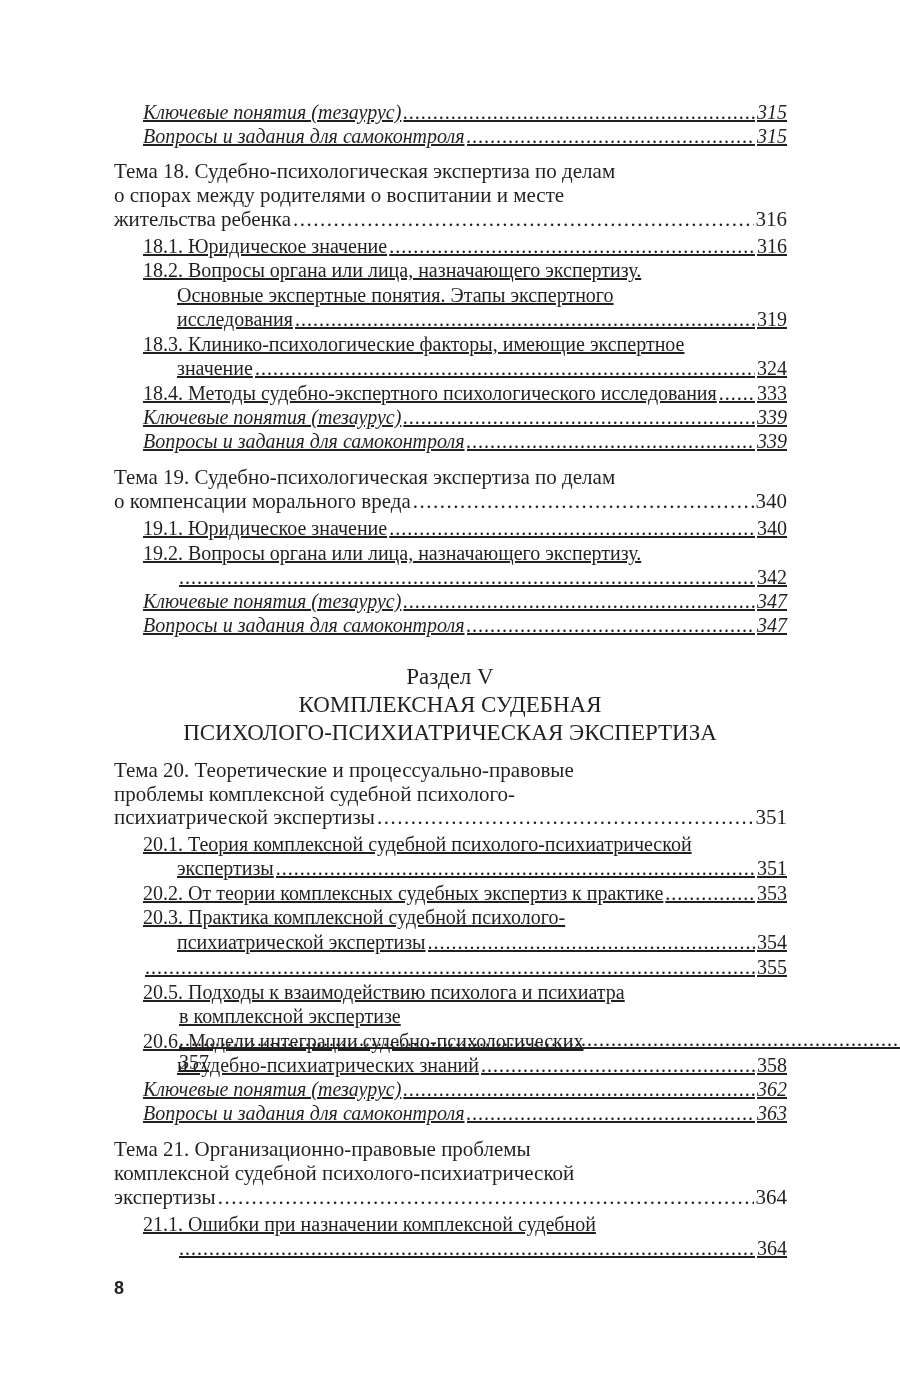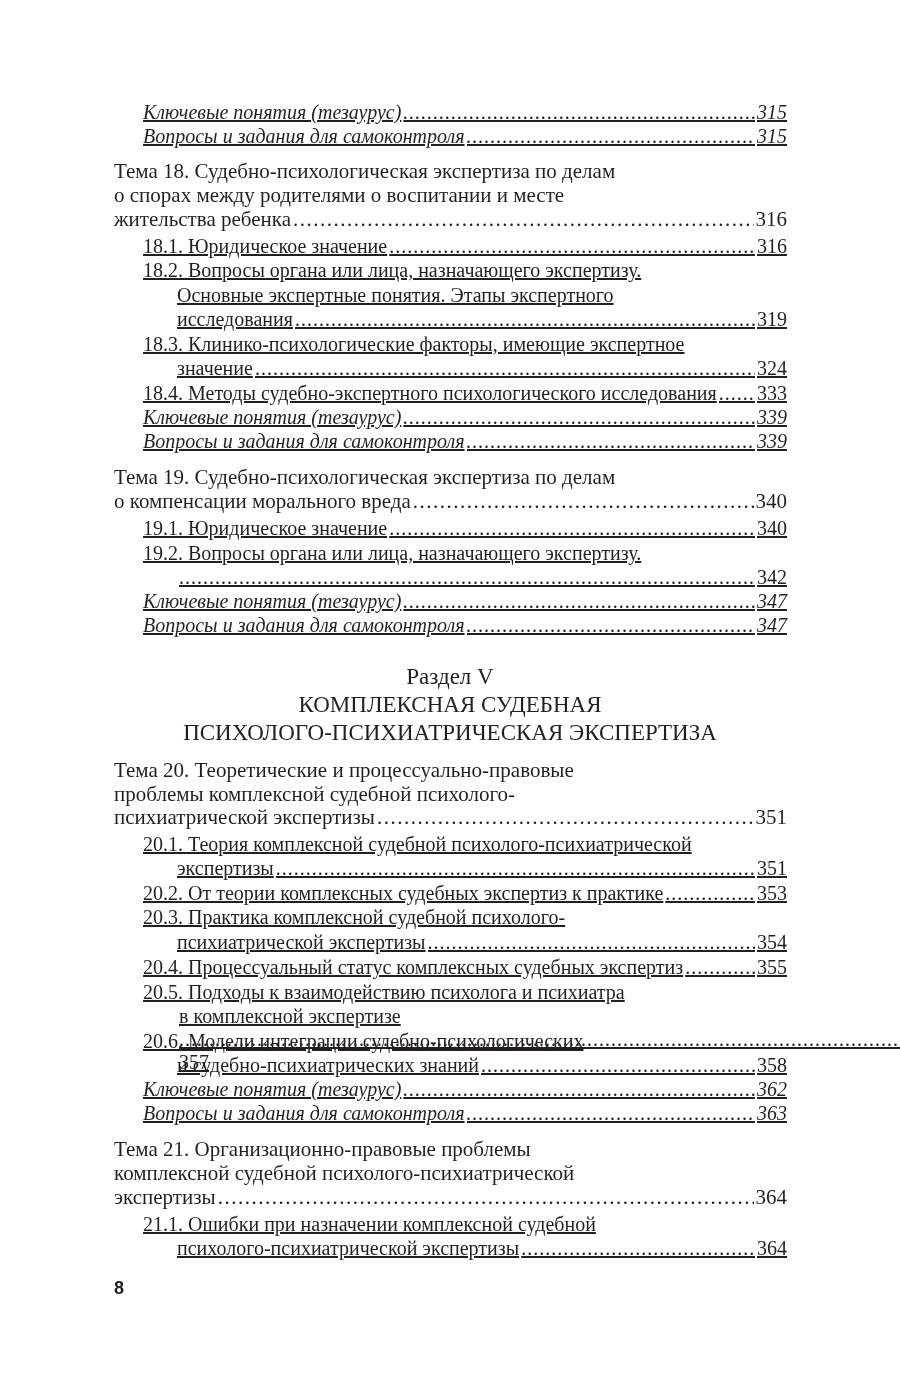--- a/index.html
+++ b/index.html
@@ -122,21 +122,20 @@
     <span class="dots"></span>
     <span class="pg">353</span>
 </div>
 <div class="line sub" style="left:143px; top:906px;">20.3. Практика комплексной судебной психолого-</div>
 <div class="row sub" style="left:177px; width:610px; top:931px;">
   <span class="txt">психиатрической экспертизы</span>
     <span class="dots"></span>
     <span class="pg">354</span>
 </div>
 <div class="row sub" style="left:143px; width:644px; top:956px;">
-  <span class="txt">20.4. Процессуальный статус комплексных судебных экспертиз</span>
     <span class="dots"></span>
     <span class="pg">355</span>
 </div>
 <div class="line sub" style="left:143px; top:981px;">20.5. Подходы к взаимодействию психолога и психиатра</div>
 <div class="row sub" style="left:177px; width:610px; top:1005px;flex-direction:column;">
   <span class="txt">в комплексной экспертизе</span>
     <span class="dots"></span>
     <span class="pg">357</span>
 </div>
 <div class="line sub" style="left:143px; top:1030px;">20.6. Модели интеграции судебно-психологических</div>
@@ -158,18 +157,17 @@
 
 <div class="line theme" style="left:114px; top:1137px;">Тема 21. Организационно-правовые проблемы</div>
 <div class="line theme" style="left:114px; top:1161px;">комплексной судебной психолого-психиатрической</div>
 <div class="row theme" style="left:114px; width:673px; top:1185px;">
   <span class="txt">экспертизы</span>
     <span class="dots"></span>
     <span class="pg">364</span>
 </div>
 <div class="line sub" style="left:143px; top:1213px;">21.1. Ошибки при назначении комплексной судебной</div>
 <div class="row sub" style="left:177px; width:610px; top:1237px;">
-  <span class="txt">психолого-психиатрической экспертизы</span>
     <span class="dots"></span>
     <span class="pg">364</span>
 </div>
 
 <div class="pagenum">8</div>
 
 </body></html>

